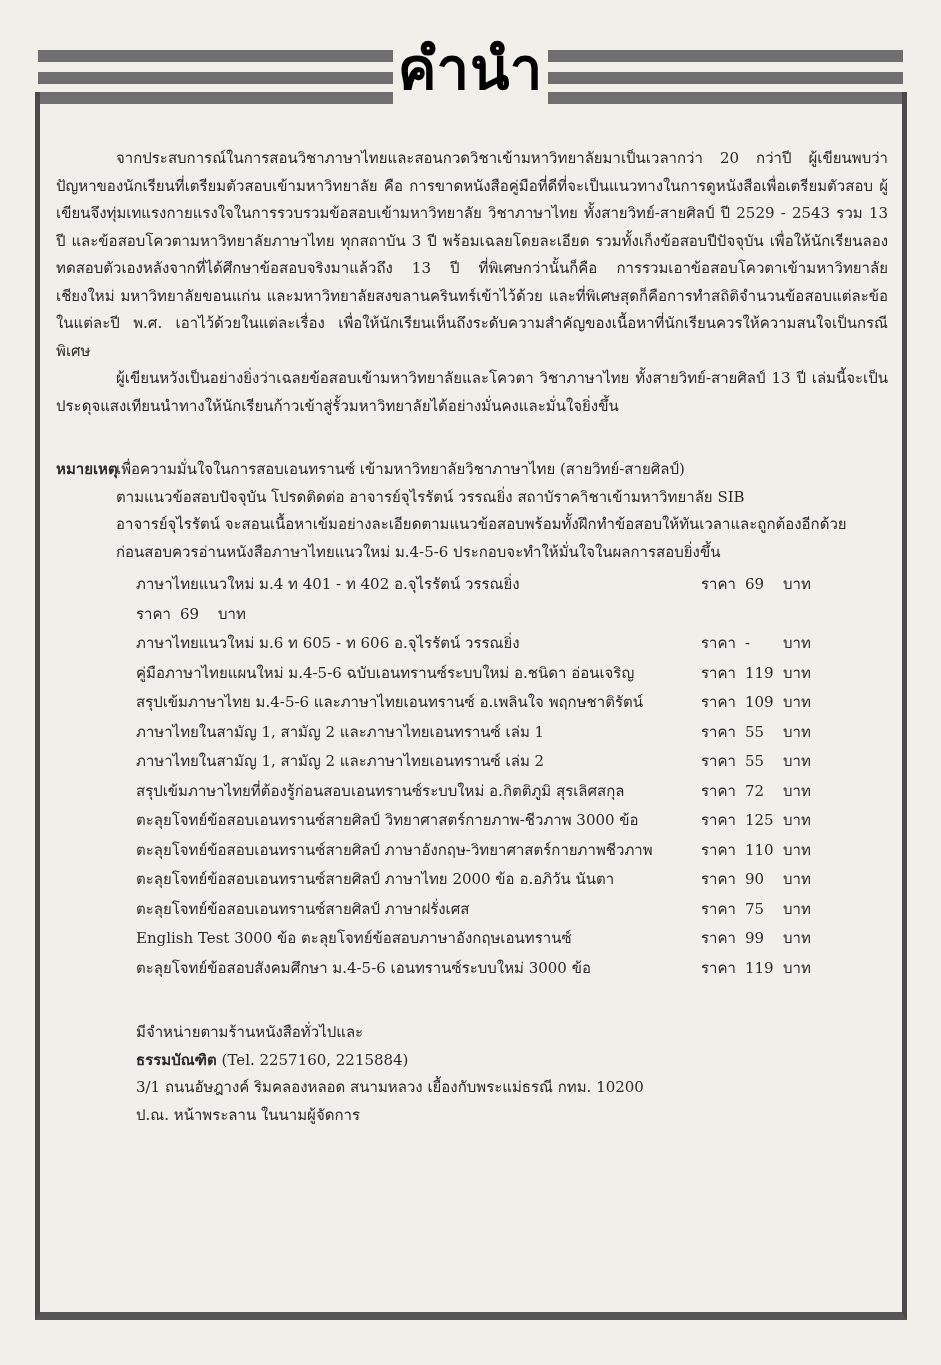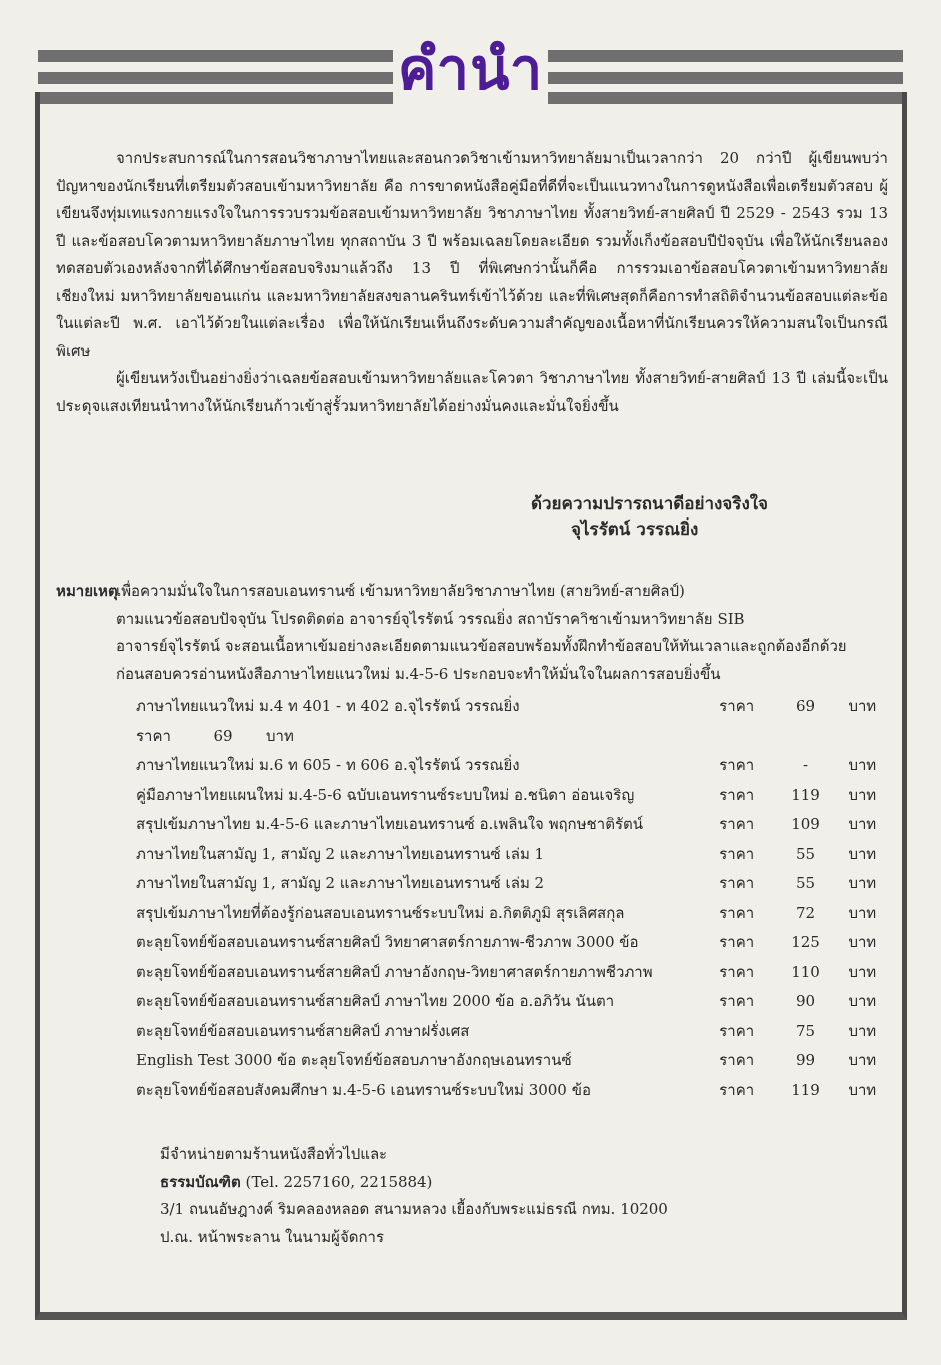--- a/index.html
+++ b/index.html
@@ -29,21 +29,21 @@
       position: absolute;
       left: 393px;
       width: 155px;
       top: 30px;
       height: 78px;
       text-align: center;
       font-family: "DejaVu Sans", "Liberation Sans", sans-serif;
       font-weight: bold;
       font-size: 58px;
       line-height: 78px;
-      color: #4c1d95;
+      color: #000000;
       letter-spacing: 1px;
     }
     .frame {
       position: absolute;
       left: 35px;
       top: 92px;
       width: 862px;
       height: 1220px;
       border-left: 5px solid #4a4a4a;
       border-right: 5px solid #4a4a4a;
@@ -96,39 +96,37 @@
       height: 27.5px;
     }
     .books {
       margin-left: 80px;
       margin-top: 4px;
     }
     .book {
       display: flex;
       height: 29.5px;
       align-items: center;
-      gap: 24px;
     }
     .book-title {
       width: 565px;
       white-space: nowrap;
       overflow: visible;
     }
     .book-price-label {
       width: 44px;
     }
     .book-price {
       width: 38px;
-      text-align: center;
     }
     .book-unit {
       width: 40px;
     }
     .dist {
-      margin-left: 104px;
+      margin-left: 80px;
       margin-top: 36px;
       line-height: 27.5px;
     }
     .dist .bold {
       font-weight: bold;
     }
   </style>
 </head>
 <body>
 
@@ -141,24 +139,20 @@
 
 <div class="title">คำนำ</div>
 
 <div class="frame"></div>
 
 <div class="content">
 
   <p class="para"><span class="indent"></span><span>จากประสบการณ์ในการสอนวิชาภาษาไทยและสอนกวดวิชาเข้ามหาวิทยาลัยมาเป็นเวลากว่า 20 กว่าปี ผู้เขียนพบว่าปัญหาของนักเรียนที่เตรียมตัวสอบเข้ามหาวิทยาลัย คือ การขาดหนังสือคู่มือที่ดีที่จะเป็นแนวทางในการดูหนังสือเพื่อเตรียมตัวสอบ ผู้เขียนจึงทุ่มเทแรงกายแรงใจในการรวบรวมข้อสอบเข้ามหาวิทยาลัย วิชาภาษาไทย ทั้งสายวิทย์-สายศิลป์ ปี 2529 - 2543 รวม 13 ปี และข้อสอบโควตามหาวิทยาลัยภาษาไทย ทุกสถาบัน 3 ปี พร้อมเฉลยโดยละเอียด รวมทั้งเก็งข้อสอบปีปัจจุบัน เพื่อให้นักเรียนลองทดสอบตัวเองหลังจากที่ได้ศึกษาข้อสอบจริงมาแล้วถึง 13 ปี ที่พิเศษกว่านั้นก็คือ การรวมเอาข้อสอบโควตาเข้ามหาวิทยาลัยเชียงใหม่ มหาวิทยาลัยขอนแก่น และมหาวิทยาลัยสงขลานครินทร์เข้าไว้ด้วย และที่พิเศษสุดก็คือการทำสถิติจำนวนข้อสอบแต่ละข้อในแต่ละปี พ.ศ. เอาไว้ด้วยในแต่ละเรื่อง เพื่อให้นักเรียนเห็นถึงระดับความสำคัญของเนื้อหาที่นักเรียนควรให้ความสนใจเป็นกรณีพิเศษ</span></p>
   <p class="para"><span class="indent"></span><span>ผู้เขียนหวังเป็นอย่างยิ่งว่าเฉลยข้อสอบเข้ามหาวิทยาลัยและโควตา วิชาภาษาไทย ทั้งสายวิทย์-สายศิลป์ 13 ปี เล่มนี้จะเป็นประดุจแสงเทียนนำทางให้นักเรียนก้าวเข้าสู่รั้วมหาวิทยาลัยได้อย่างมั่นคงและมั่นใจยิ่งขึ้น</span></p>
 
-  <div class="sign">
-    <div>ด้วยความปรารถนาดีอย่างจริงใจ</div>
-    <div class="line2">จุไรรัตน์ วรรณยิ่ง</div>
-  </div>
 
   <div class="note">
     <span class="note-label">หมายเหตุ</span>
     <div class="note-body">
       <div class="note-line">เพื่อความมั่นใจในการสอบเอนทรานซ์ เข้ามหาวิทยาลัยวิชาภาษาไทย (สายวิทย์-สายศิลป์)</div>
       <div class="note-line">ตามแนวข้อสอบปัจจุบัน โปรดติดต่อ อาจารย์จุไรรัตน์ วรรณยิ่ง สถาบัราคาิชาเข้ามหาวิทยาลัย SIB</div>
       <div class="note-line">อาจารย์จุไรรัตน์ จะสอนเนื้อหาเข้มอย่างละเอียดตามแนวข้อสอบพร้อมทั้งฝึกทำข้อสอบให้ทันเวลาและถูกต้องอีกด้วย</div>
       <div class="note-line">ก่อนสอบควรอ่านหนังสือภาษาไทยแนวใหม่ ม.4-5-6 ประกอบจะทำให้มั่นใจในผลการสอบยิ่งขึ้น</div>
     </div>
   </div>

